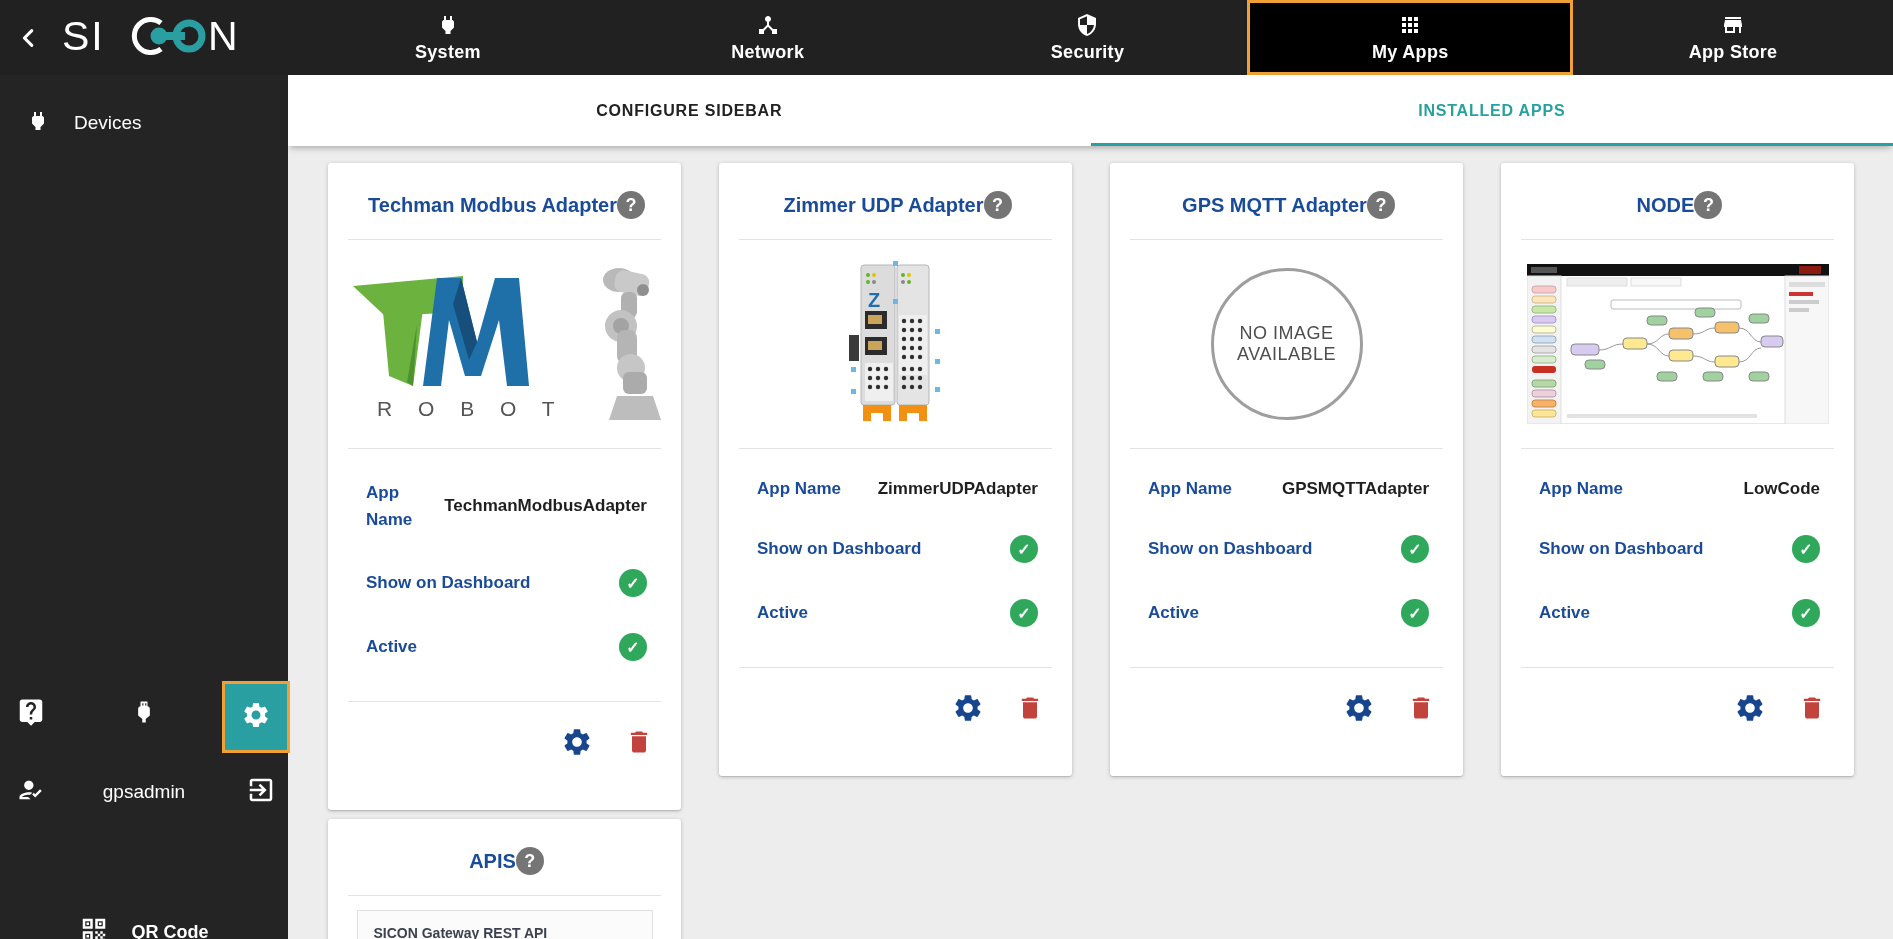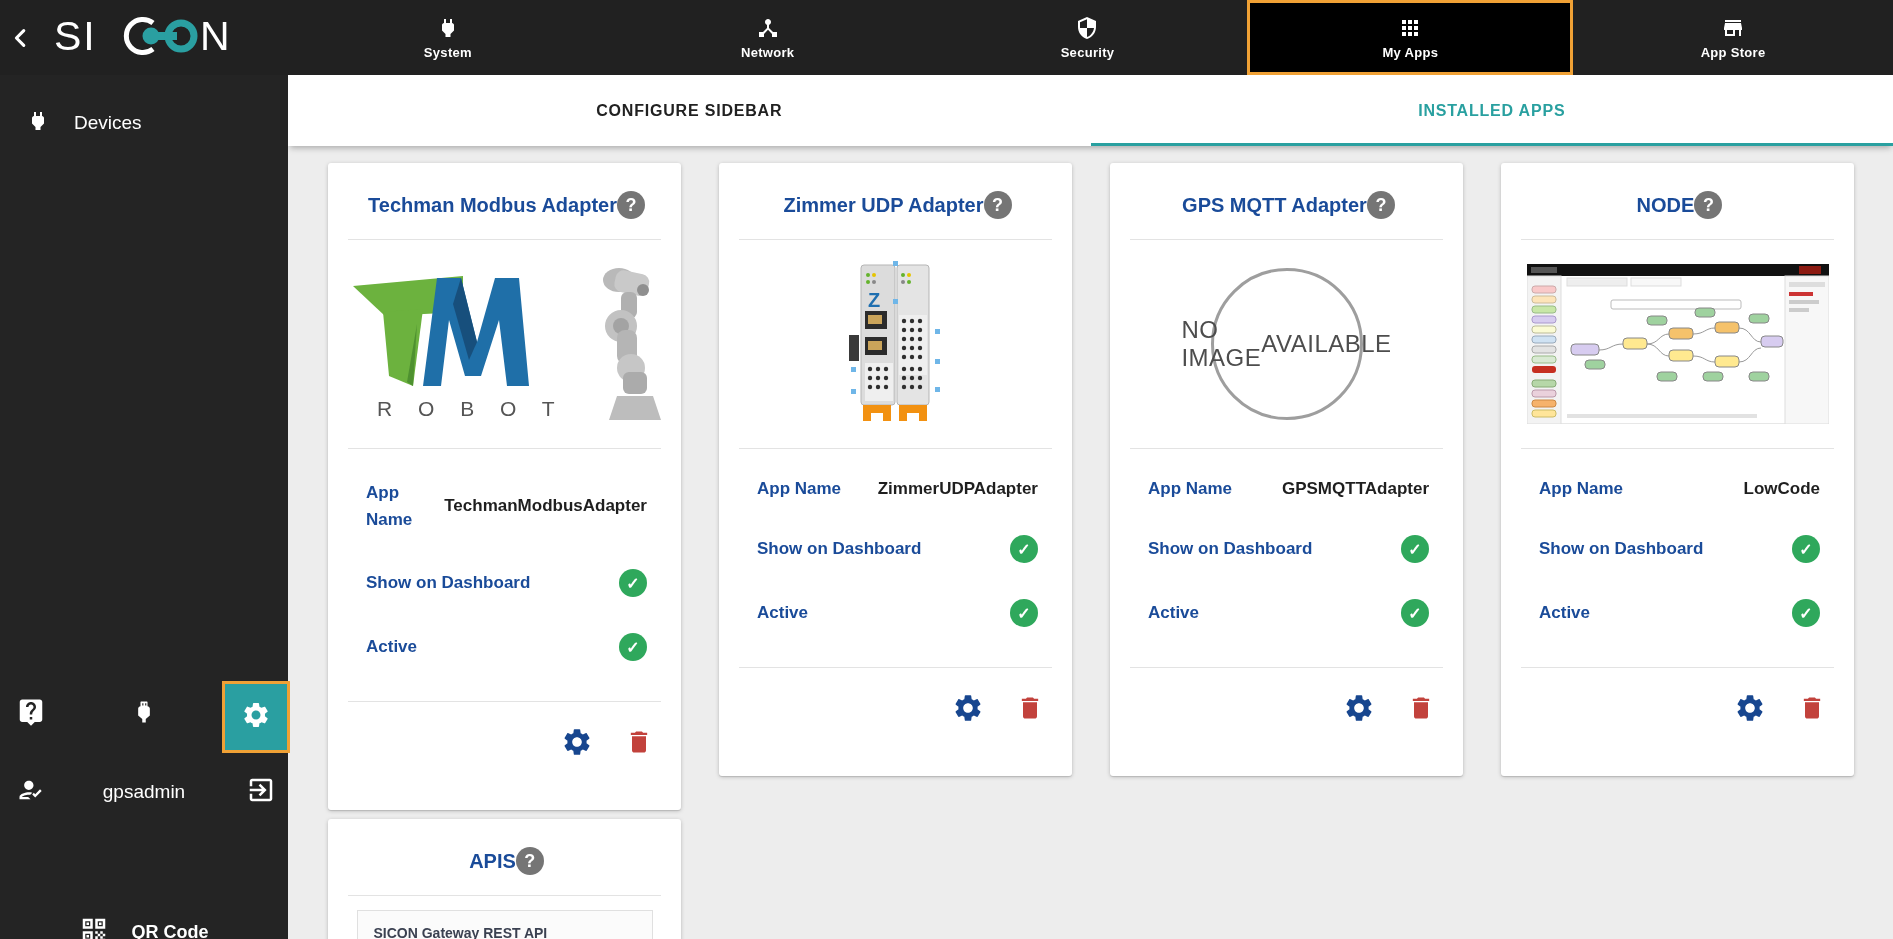--- a/index.html
+++ b/index.html
@@ -2,26 +2,26 @@
 <html><head>
 <meta charset="utf-8">
 <style>
   * { margin:0; padding:0; box-sizing:border-box; }
   html,body { width:1893px; height:939px; overflow:hidden; background:#ededed;
               font-family:"Liberation Sans", sans-serif; }
 
   
   .topbar { position:absolute; left:0; top:0; width:1893px; height:75px;
             background:#212121; display:flex; z-index:5; }
-  .topbar-left { width:288px; display:flex; align-items:center; padding-left:4px; gap:16px; flex:none; }
+  .topbar-left { width:288px; display:flex; align-items:center; padding-left:12px; gap:16px; flex:none; }
   .back-btn { width:34px; height:34px; display:flex; align-items:center; justify-content:center; cursor:pointer; }
   .nav { flex:1; display:flex; }
   .nav-item { flex:1; display:flex; flex-direction:column; align-items:center; justify-content:center;
               gap:5px; color:#fff; cursor:pointer; }
-  .nav-item .nav-label { font-size:13px; font-weight:700; letter-spacing:.3px; }
+  .nav-item .nav-label { font-size:18px; font-weight:700; letter-spacing:.3px; }
   .nav-item.selected { background:#000000; border:3px solid #f0a135; }
   .nav-icon svg { display:block; }
 
   
   .sidebar { position:absolute; left:0; top:75px; width:288px; height:864px;
              background:#242424; color:#fff; z-index:4; }
   .devices-item { display:flex; align-items:center; gap:24px; padding:34px 0 0 26px; cursor:pointer; }
   .devices-label { font-size:19px; font-weight:400; }
 
   .side-icons-row { position:absolute; top:604px; left:0; width:288px; height:74px; }
@@ -74,22 +74,22 @@
   .field-value { color:#1f1f1f; text-align:right; white-space:nowrap; }
   .check-badge { width:28px; height:28px; border-radius:50%; background:#2fa85c; color:#fff;
                  display:flex; align-items:center; justify-content:center;
                  font-size:16px; font-weight:700; flex:none; }
   .card-footer { display:flex; justify-content:flex-end; align-items:center; gap:32px;
                  padding:24px 28px 52px 0; }
   .icon-btn { cursor:pointer; display:flex; }
 
   
   .noimg-circle { width:152px; height:152px; border:3px solid #9e9e9e; border-radius:50%;
-                  display:flex; align-items:center; justify-content:center;
-                  color:#4d4d4d; font-size:24px; letter-spacing:.5px; }
+                  display:flex; flex-direction:column; align-items:center; justify-content:center;
+                  color:#4d4d4d; font-size:18px; letter-spacing:.5px; }
   .apis-doc { width:296px; min-height:260px; background:#fbfbfb; border:1px solid #e0e0e0;
               padding:14px 16px; margin:14px auto 0; }
   .apis-doc-title { font-size:14px; font-weight:700; color:#3b4151; }
   .tm-robot-sub { fill:#555; font-size:21px; letter-spacing:10px; font-weight:400; }
 </style>
 </head>
 <body>
 
 <div class="topbar">
   <div class="topbar-left">

